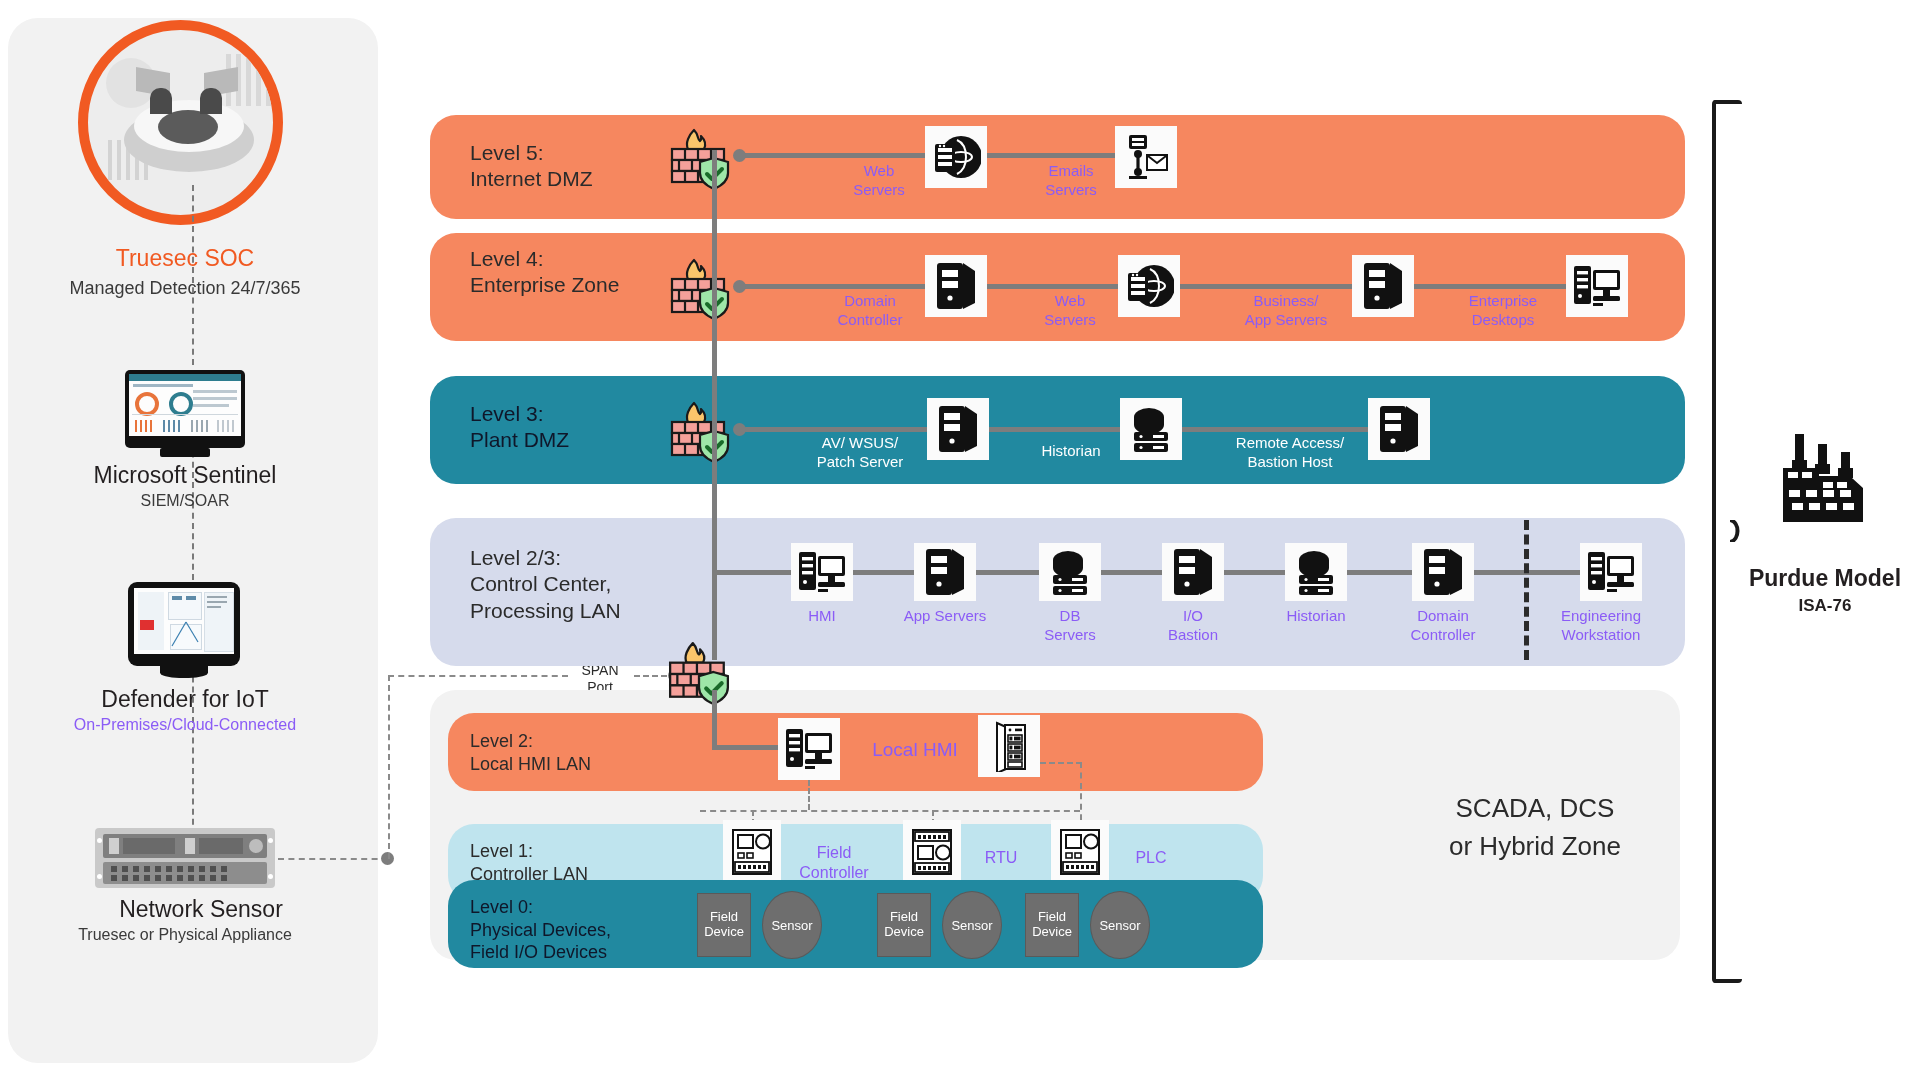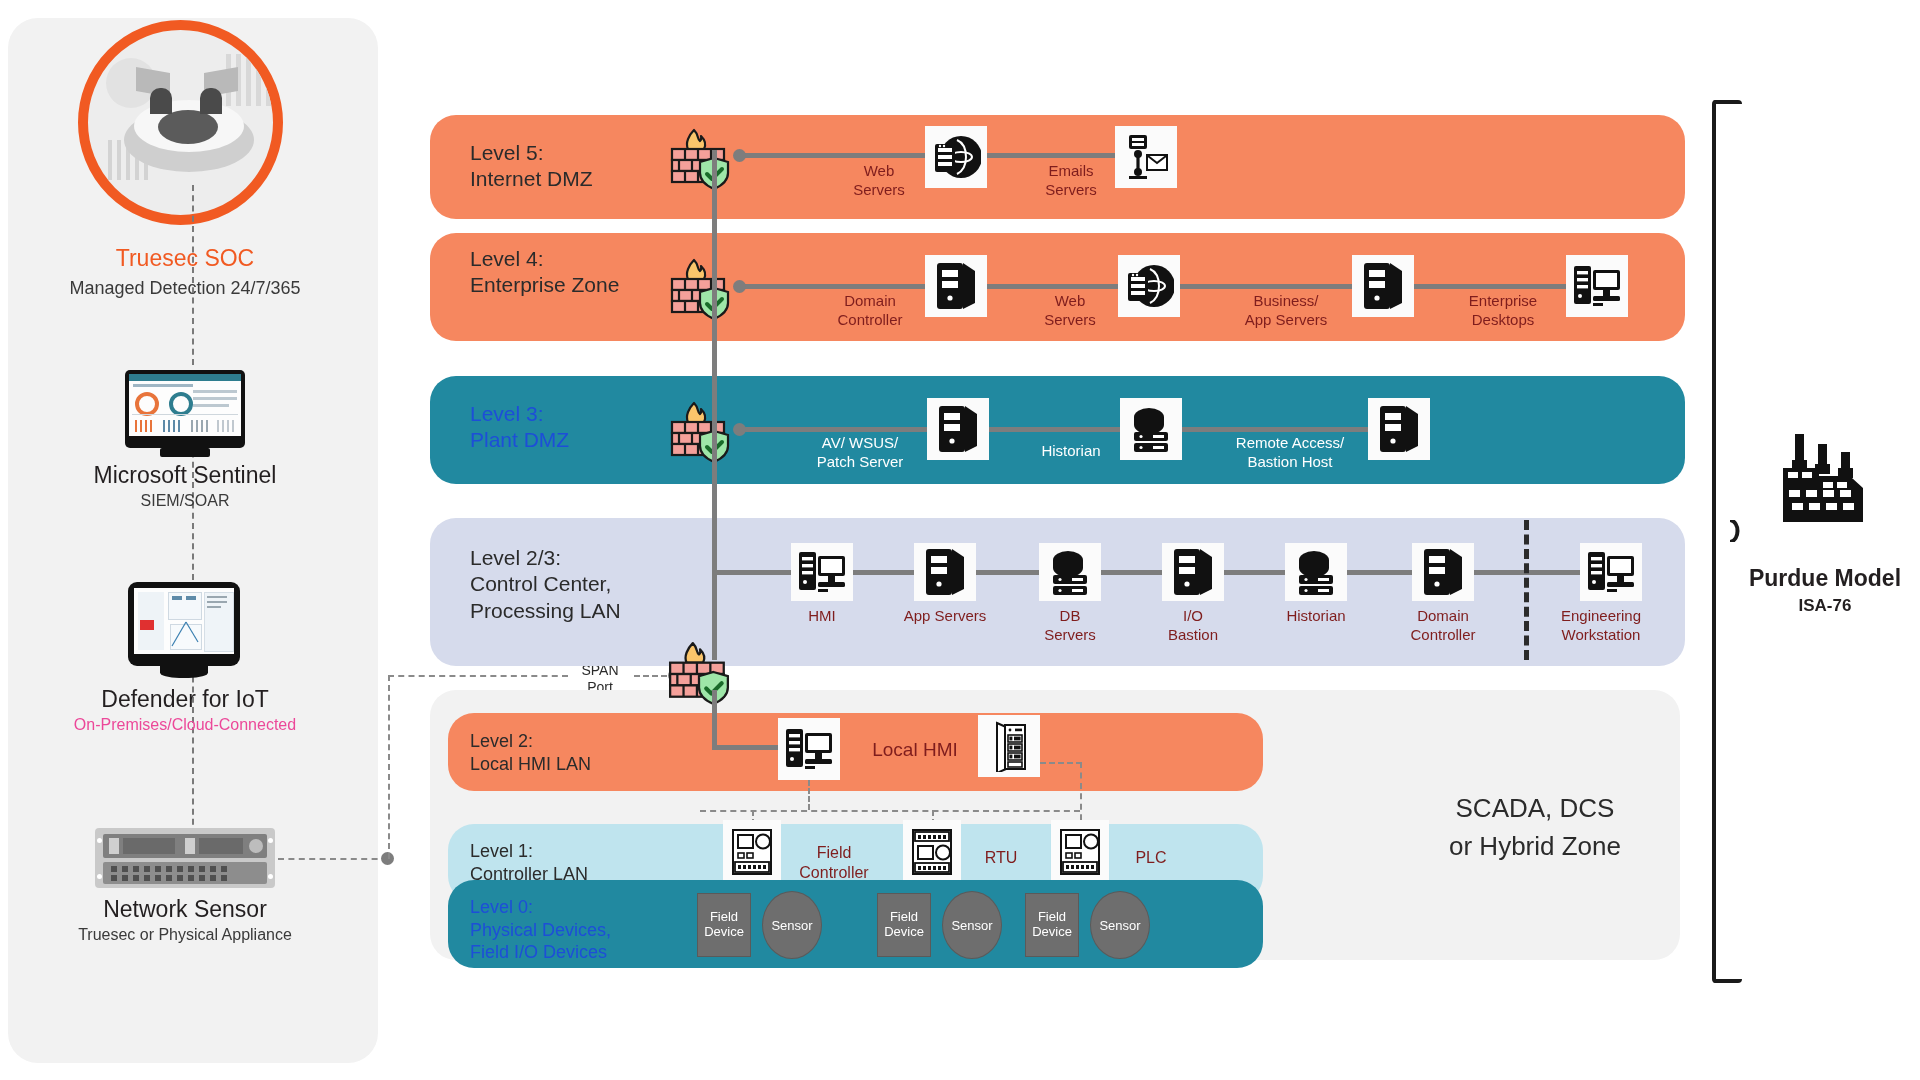--- a/index.html
+++ b/index.html
@@ -36,44 +36,44 @@
   #sentinel-mon{left:125px;top:370px;width:120px;height:78px;background:#111;border-radius:5px;}
   #sentinel-scr{left:4px;top:4px;width:112px;height:62px;background:#fdfdfd;overflow:hidden;}
   #sentinel-stand{left:160px;top:448px;width:50px;height:9px;background:#111;border-radius:2px;}
   #sentinel-t{left:0;top:462px;width:370px;text-align:center;font-size:23px;}
   #sentinel-s{left:0;top:492px;width:370px;text-align:center;font-size:16px;color:#3a3a3a;}
 
   #defender-mon{left:128px;top:582px;width:112px;height:84px;background:#111;border-radius:9px;}
   #defender-scr{left:6px;top:6px;width:100px;height:66px;background:#fdfdfd;overflow:hidden;}
   #defender-stand{left:160px;top:664px;width:48px;height:14px;background:#111;border-radius:0 0 40% 40%;}
   #defender-t{left:0;top:686px;width:370px;text-align:center;font-size:23px;}
-  #defender-s{left:0;top:716px;width:370px;text-align:center;font-size:16px;color:#ec4899;}
+  #defender-s{left:0;top:716px;width:370px;text-align:center;font-size:16px;color:#8b5cf6;}
 
   #sensor-box{left:95px;top:828px;width:180px;height:60px;background:#c9c9c9;border-radius:4px;}
   #sensor-top{left:8px;top:6px;width:164px;height:24px;background:#7f7f7f;border-radius:2px;}
   .sbar{position:absolute;background:#5f5f5f;}
   #sensor-bot{left:8px;top:34px;width:164px;height:22px;background:#8d8d8d;border-radius:2px;}
   .sdots{position:absolute;left:8px;width:120px;height:6px;
          background:repeating-linear-gradient(90deg,#4f4f4f 0 6px,transparent 6px 11px);}
-  #netsensor-t{left:0;top:896px;width:370px;text-align:center;font-size:23px;}
+  #netsensor-t{left:0;top:896px;width:370px;text-align:center;font-size:23px;padding-left:16px;}
   #netsensor-s{left:0;top:926px;width:370px;text-align:center;font-size:16px;color:#3a3a3a;}
 
   
   .band{position:absolute;border-radius:26px;}
   .band-label{position:absolute;font-size:21px;line-height:1.26;white-space:pre-line;}
   .orange{background:#f6875f;}
   .teal{background:#2189a0;}
   .lav{background:#d6dbec;}
   .lblue{background:#bfe4ee;}
-  .white-label{color:#1d4ed8;}
+  .white-label{color:#0f172a;}
   .dark-label{color:#2b2b2b;}
 
   
   .icon-tile{position:absolute;background:#fbfbfb;display:flex;align-items:center;justify-content:center;}
-  .nlabel{position:absolute;text-align:center;font-size:15px;line-height:1.25;white-space:pre-line;color:#7f1d1d;}
+  .nlabel{position:absolute;text-align:center;font-size:15px;line-height:1.25;white-space:pre-line;color:#8b5cf6;}
   .nlabel.on-teal{color:#ffffff;}
 
   
   .hline{position:absolute;height:5px;background:#7d7d7d;}
   .vline{position:absolute;width:5px;background:#7d7d7d;}
   .dot{position:absolute;width:13px;height:13px;border-radius:50%;background:#7d7d7d;}
 
   .dash-h{position:absolute;height:0;border-top:2px dashed #8a8a8a;}
   .dash-v{position:absolute;width:0;border-left:2px dashed #8a8a8a;}
 

